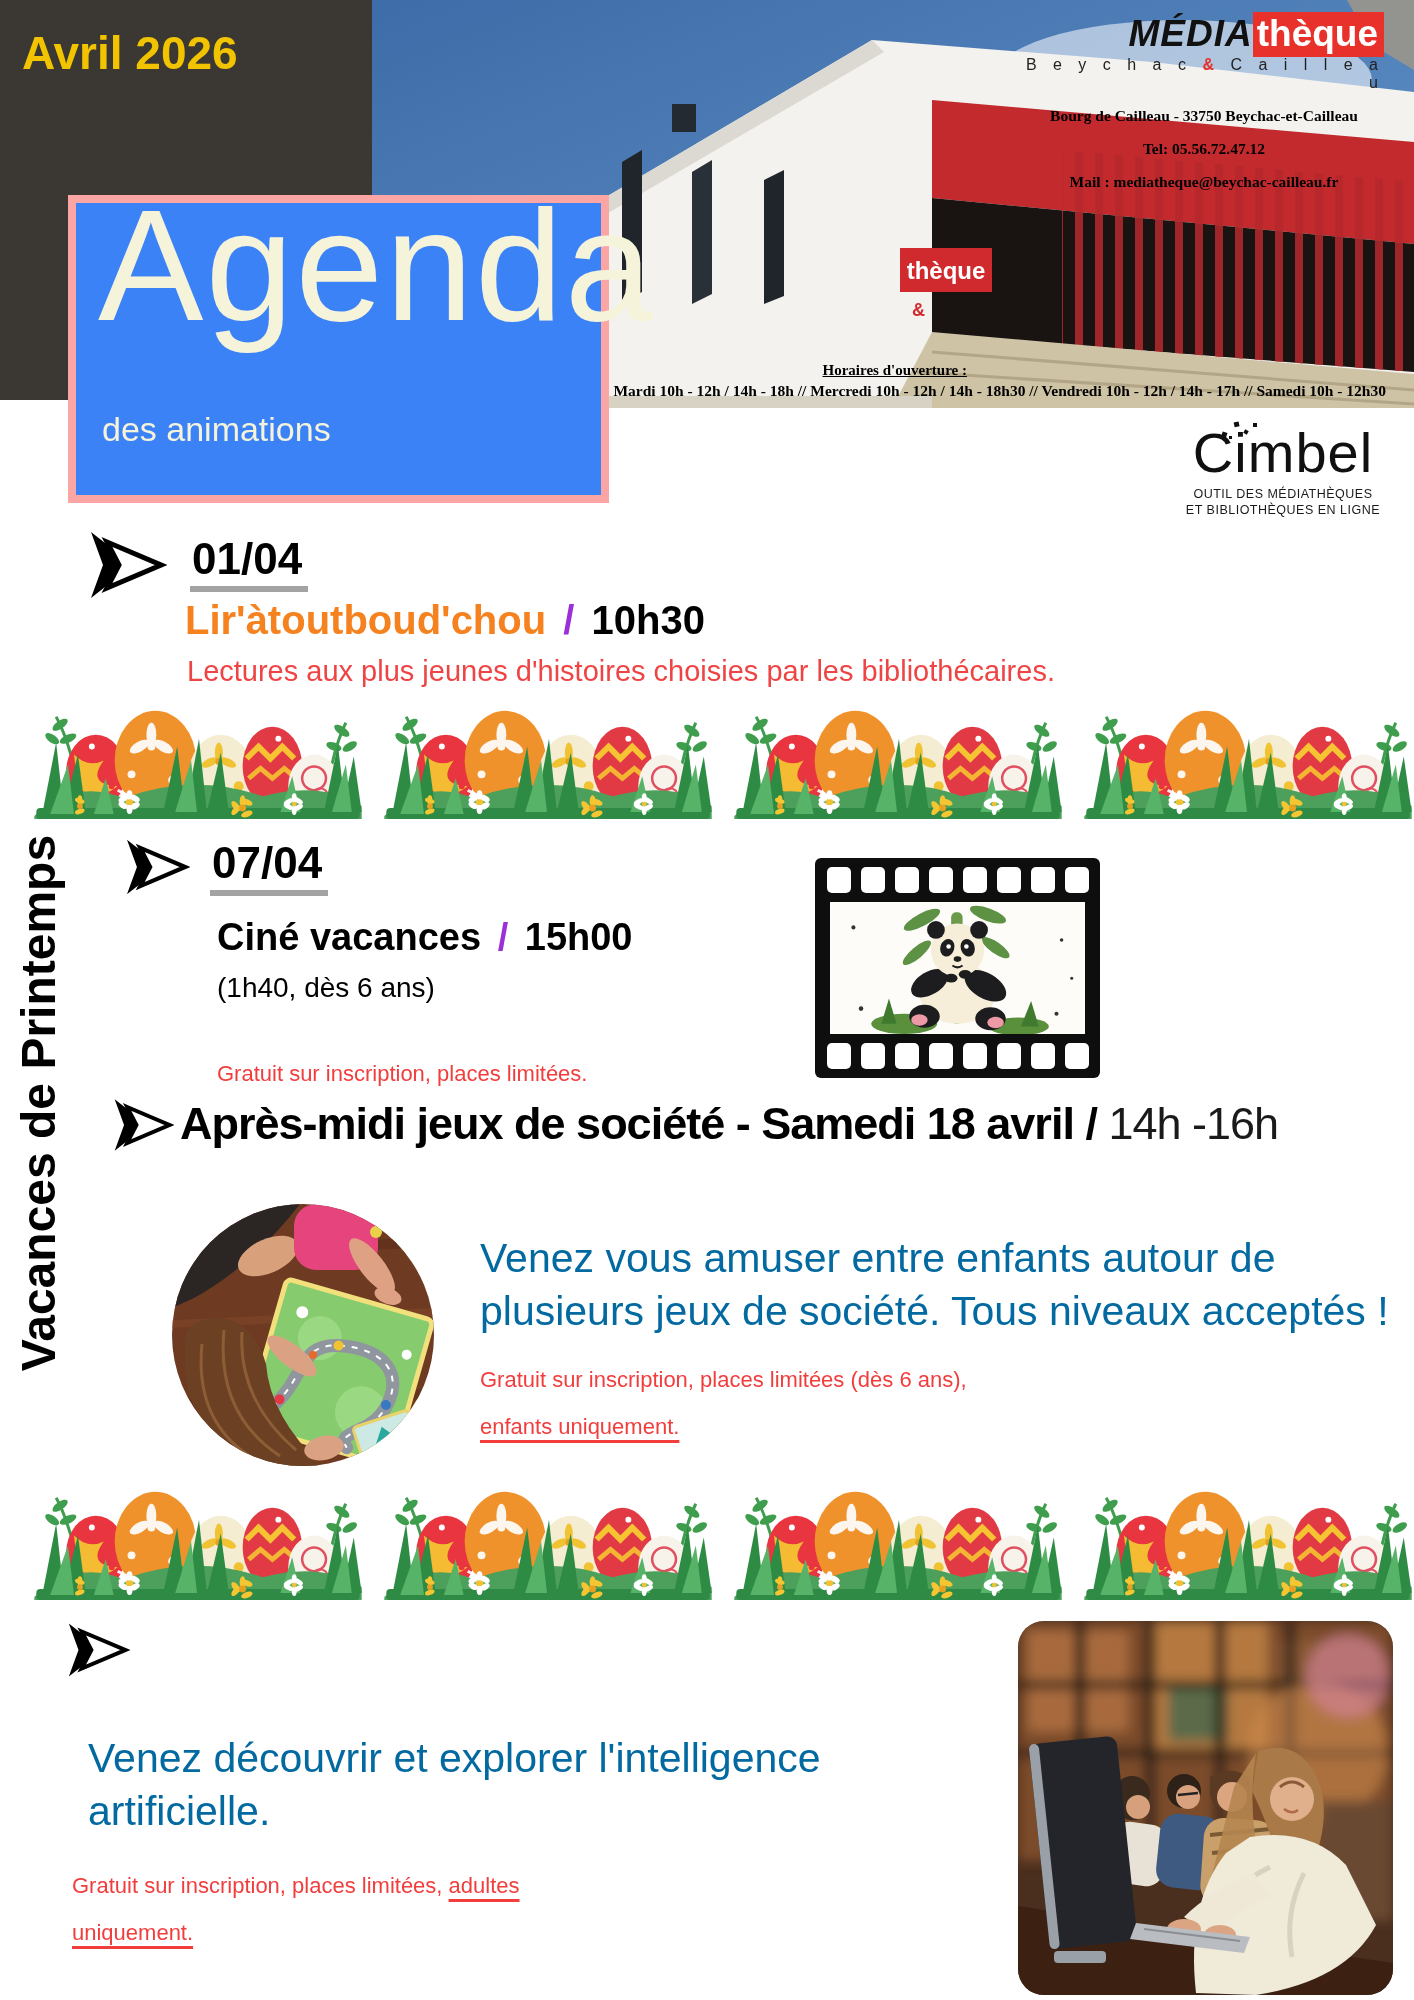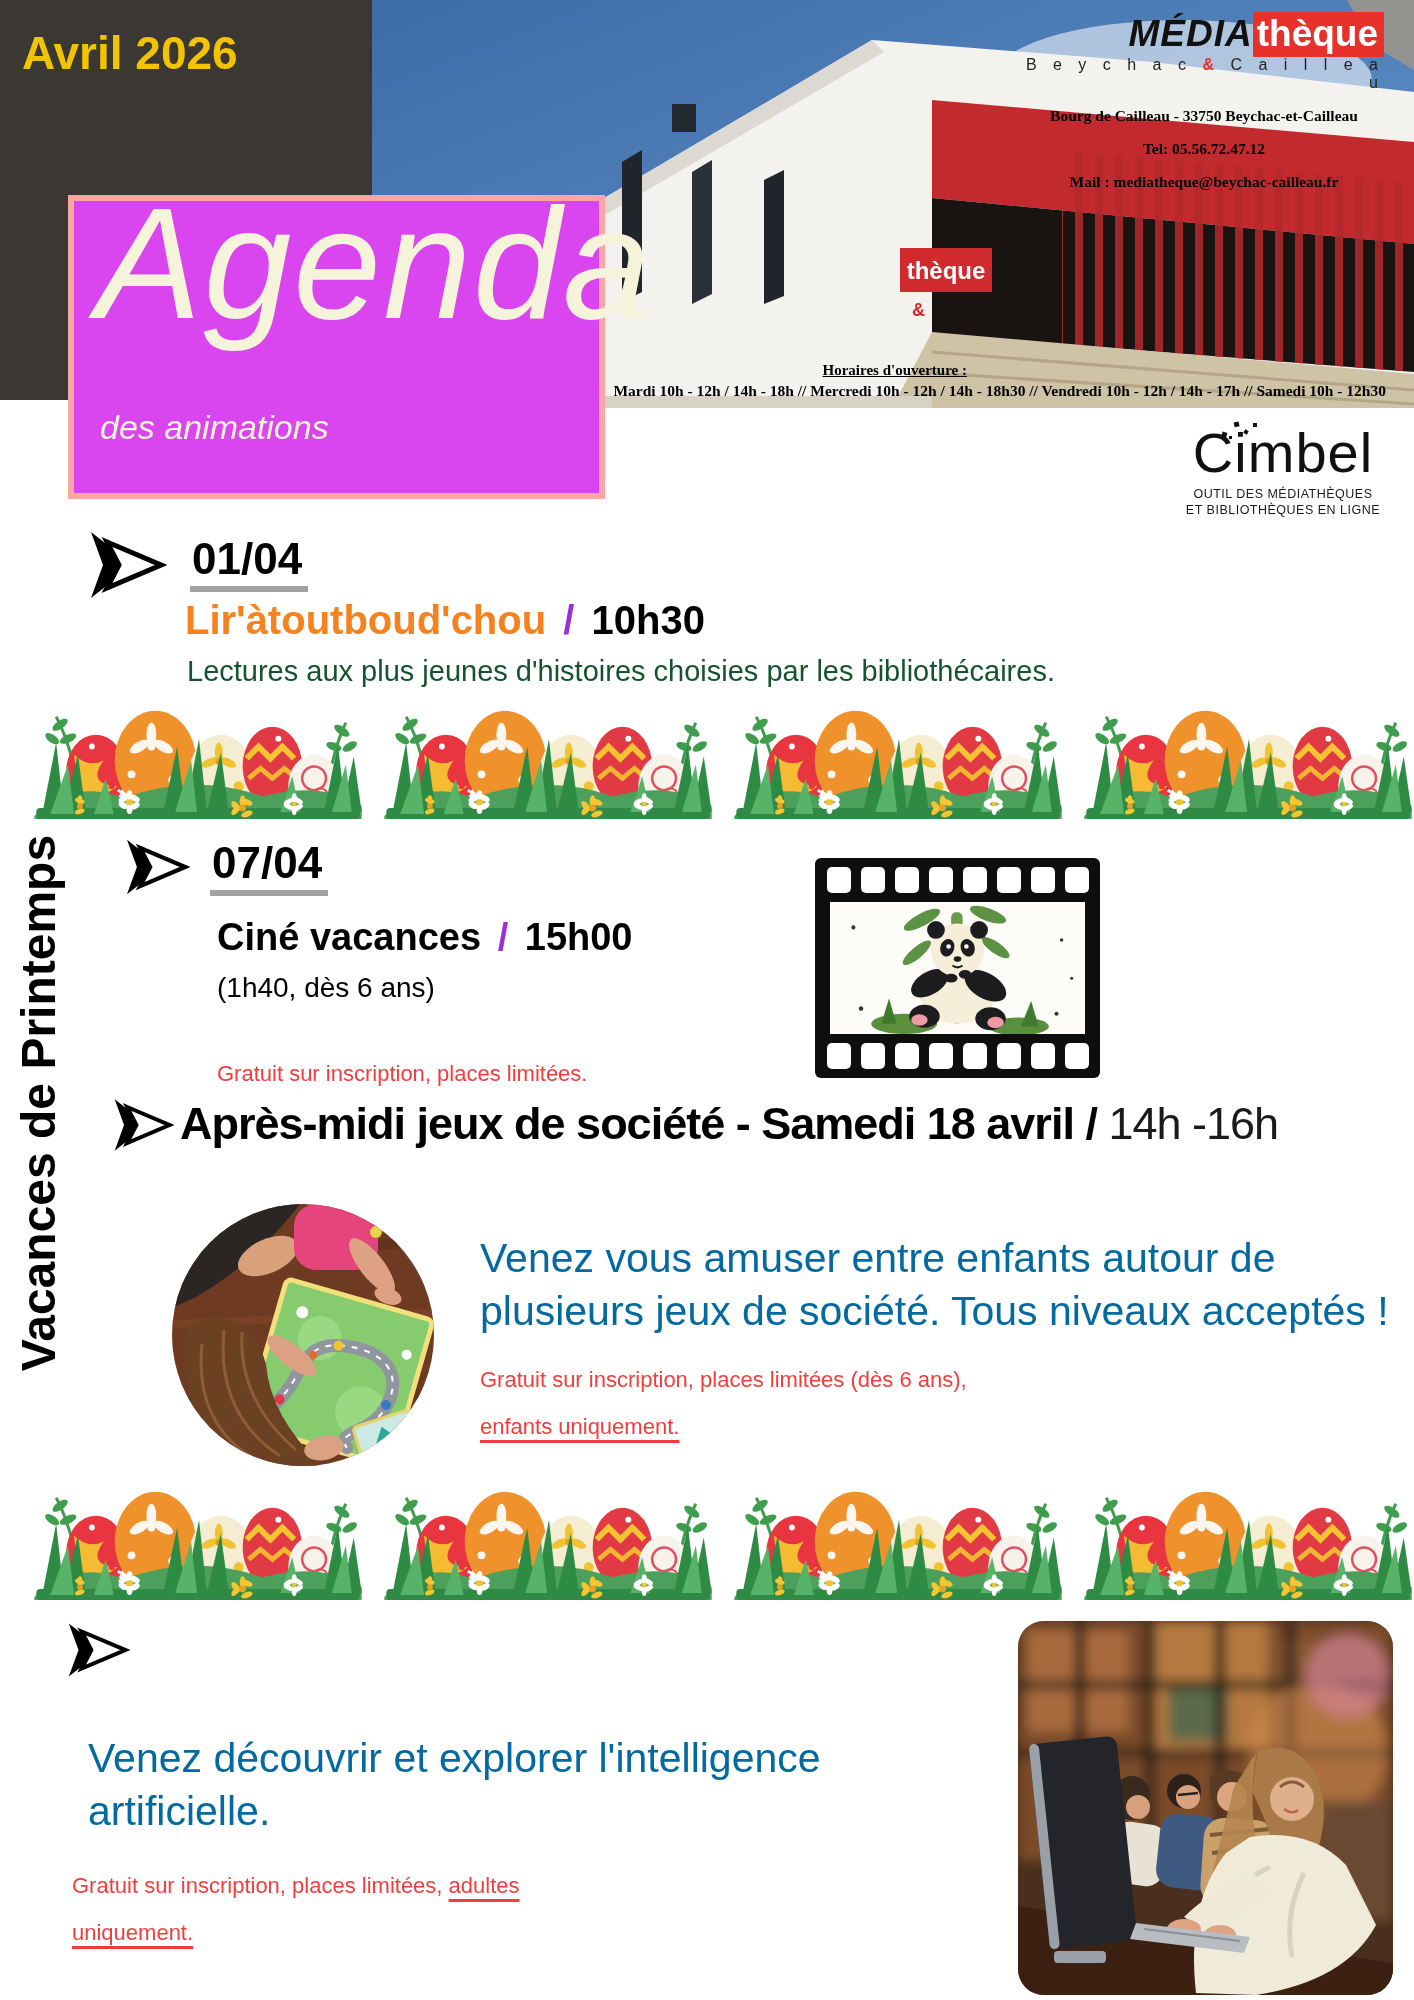--- a/index.html
+++ b/index.html
@@ -6,21 +6,21 @@
   #poster{
     position:relative;width:1414px;height:2000px;background:#ffffff;
     font-family:"Liberation Sans",sans-serif;overflow:hidden;margin:0 auto;
   }
   
   .dark-block{position:absolute;left:0;top:0;width:372px;height:400px;background:#3b3833;z-index:1;}
   .month{position:absolute;left:22px;top:26px;font-size:46px;font-weight:bold;color:#f2c400;z-index:3;letter-spacing:0px;}
   .photo{position:absolute;left:372px;top:0;width:1042px;height:408px;z-index:2;}
   .agenda-box{
     position:absolute;left:68px;top:195px;width:525px;height:292px;
-    background:#d946ef;border:6px solid #fca5a5;z-index:4;font-style:italic;
+    background:#3b82f6;border:8px solid #fca5a5;z-index:4;
   }
   .agenda-title{position:absolute;left:22px;top:-28px;color:#f5f3da;font-size:158px;font-weight:400;letter-spacing:2px;}
   .agenda-sub{position:absolute;left:26px;bottom:46px;color:#f5f3da;font-size:34px;font-weight:400;}
   
   .medialogo{position:absolute;right:30px;top:14px;z-index:5;text-align:center;width:360px;}
   .medialogo .line1{font-size:37px;line-height:40px;white-space:nowrap;text-align:right;}
   .medialogo .media{font-style:italic;font-weight:bold;color:#111;letter-spacing:1px;}
   .medialogo .theque{background:#e8312a;color:#fff;font-weight:bold;padding:1px 6px 3px 4px;}
   .medialogo .line2{font-size:16px;letter-spacing:6px;color:#222;margin-top:2px;text-align:right;}
   .medialogo .amp{color:#e8312a;font-weight:bold;}
@@ -33,21 +33,21 @@
   .cimbel .word{font-size:56px;color:#101010;letter-spacing:1px;position:relative;line-height:58px;}
   .cimbel .confetti{position:absolute;left:52px;top:-4px;width:40px;height:22px;}
   .cimbel .cap{font-size:12.5px;line-height:16px;color:#1a1a1a;margin-top:4px;letter-spacing:.5px;}
   
   .arrow{position:absolute;z-index:3;}
   .date-label{position:absolute;z-index:3;font-size:44px;font-weight:bold;color:#000;border-bottom:6px solid #a3a3a3;padding:0 6px 2px 2px;}
   .ev-title{position:absolute;z-index:3;font-size:40px;font-weight:bold;white-space:nowrap;}
   .t-orange{color:#f5821f;}
   .t-sep{color:#9b30d9;padding:0 6px;}
   .t-black{color:#000;}
-  .ev-desc{position:absolute;z-index:3;font-size:29px;color:#14532d;white-space:nowrap;}
+  .ev-desc{position:absolute;z-index:3;font-size:29px;color:#ef4444;white-space:nowrap;}
   .ev-detail{position:absolute;z-index:3;font-size:28px;color:#000;}
   .red-note{position:absolute;z-index:3;font-size:22px;font-weight:normal;color:#f23d3d;line-height:47px;}
   .red-note u, .red-underline{text-decoration:underline;text-decoration-thickness:3px;text-underline-offset:6px;}
   .big-head{position:absolute;z-index:3;font-size:45px;color:#000;white-space:nowrap;letter-spacing:-1px;}
   .big-head .bold{font-weight:bold;}
   .big-head .reg{font-weight:400;color:#1a1a1a;}
   .para{position:absolute;z-index:3;font-size:41px;color:#0369a1;line-height:53px;}
   .vertical-label{
     position:absolute;left:-322px;top:1071px;width:730px;height:64px;z-index:3;
     transform:rotate(-90deg);text-align:center;font-size:48px;font-weight:bold;color:#000;

